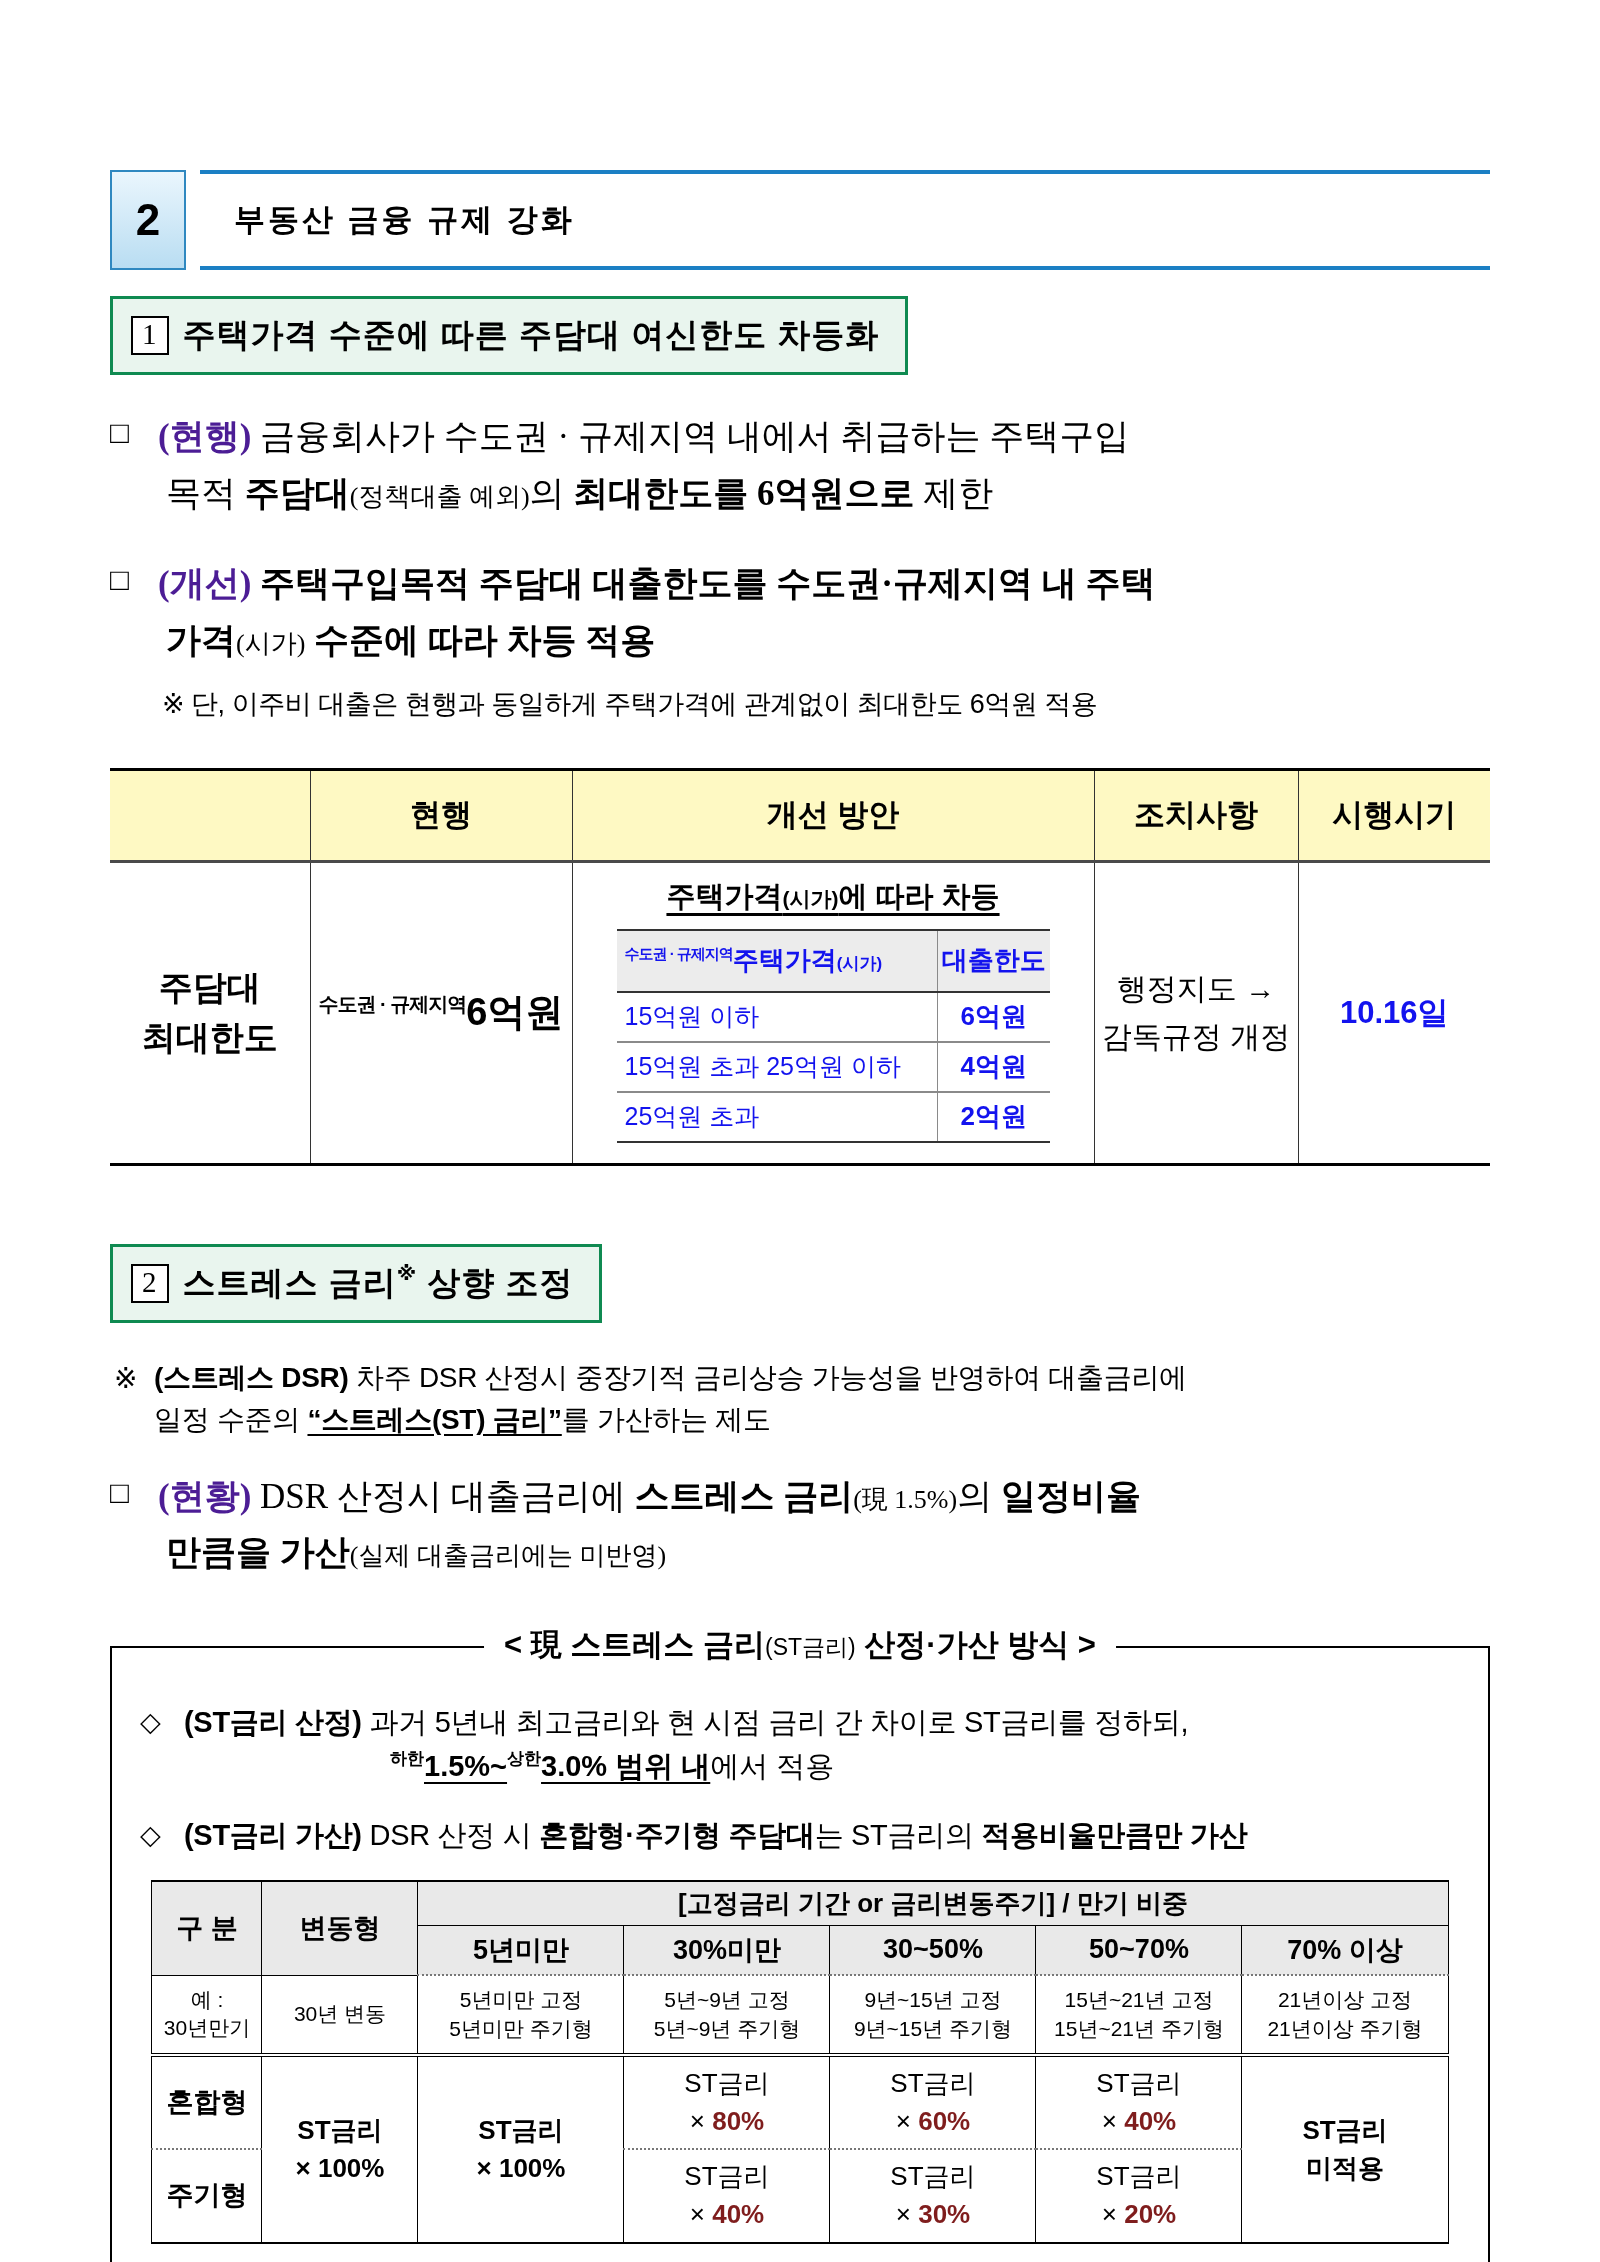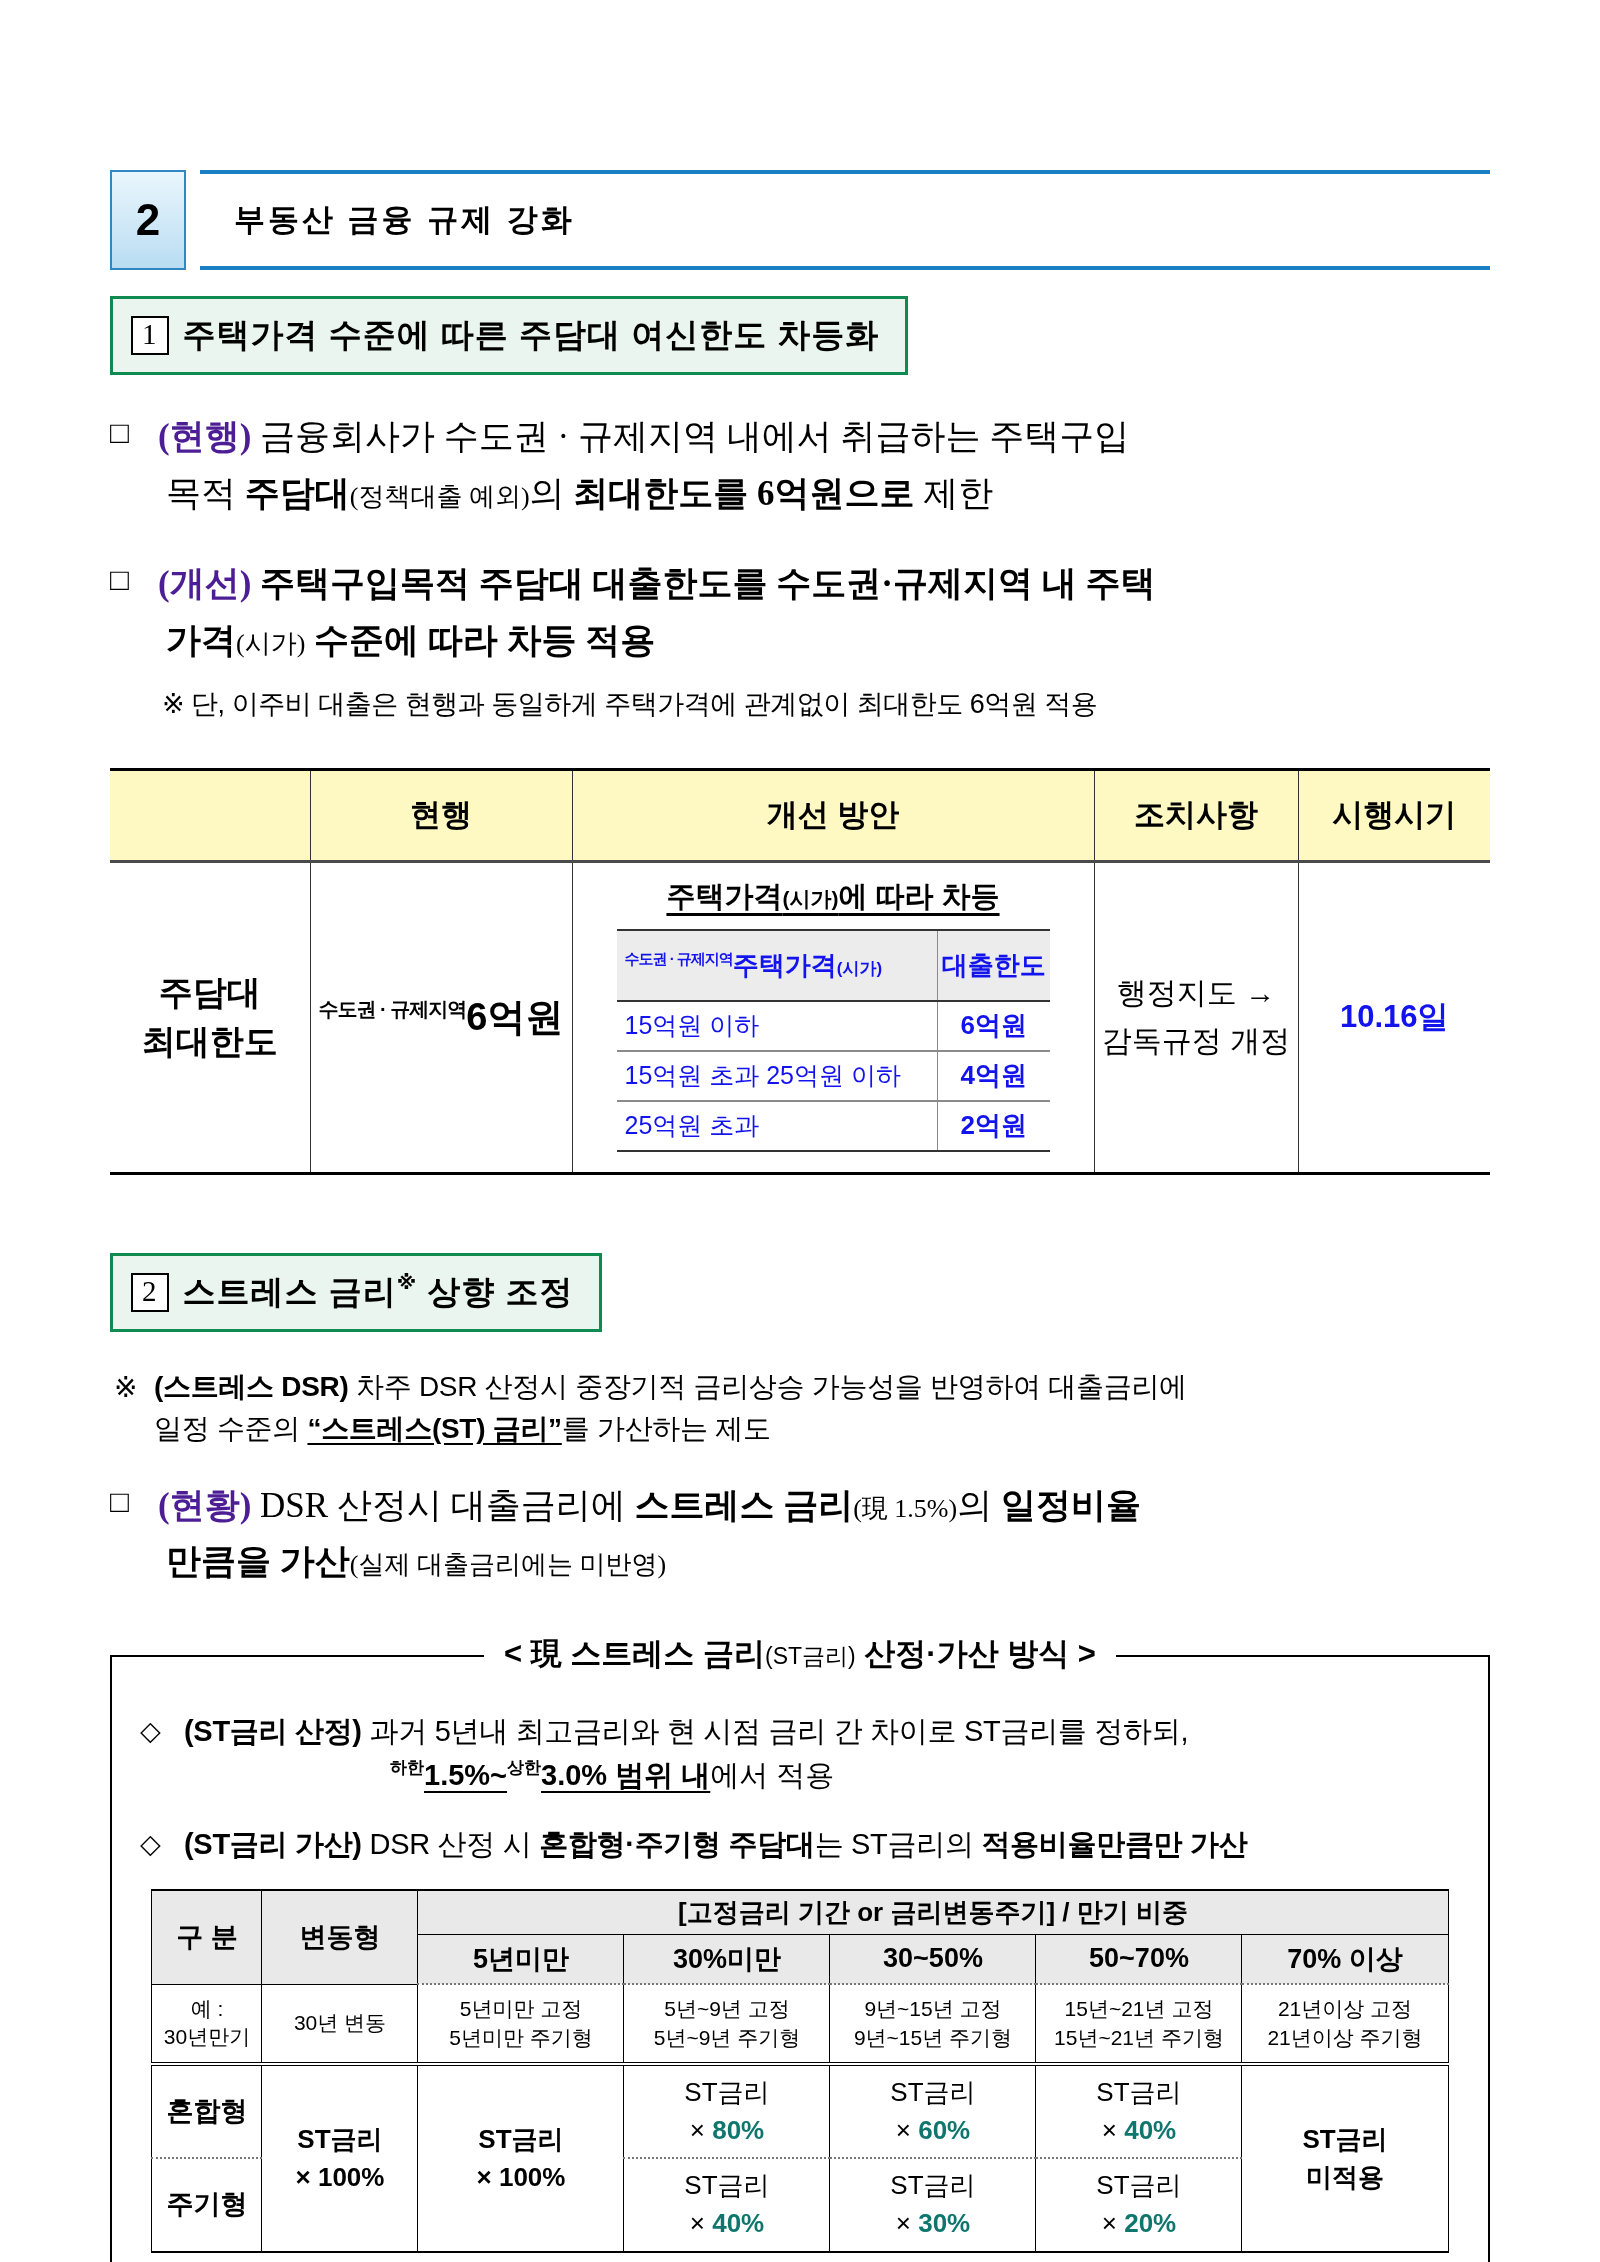--- a/index.html
+++ b/index.html
@@ -68,21 +68,21 @@
   .cur-val { font-size:38px; font-weight:bold; }
   .improve-cell { padding:14px 44px 20px 44px; }
   .imp-head { text-align:center; font-size:29px; font-weight:bold; margin-bottom:12px;
               text-decoration:underline; text-underline-offset:7px; text-decoration-thickness:2.5px; }
   .imp-head .sm { font-size:21px; }
   .t1i { width:100%; border-collapse:collapse; color:#1313ee;
          border-top:2px solid #333; border-bottom:2px solid #333; }
   .t1i td { border-bottom:2px solid #8a8a8a; height:50px; font-size:25px; text-align:left; padding-left:8px; }
   .t1i tr:last-child td { border-bottom:none; }
   .t1i td.lim { border-left:1.5px solid #8a8a8a; text-align:center; font-weight:bold; font-size:26px; padding-left:0; width:112px; }
-  .t1i tr.ihead td { background:#ececec; border-bottom:2px solid #333; height:71px; font-weight:bold; font-size:26px; }
+  .t1i tr.ihead td { background:#ececec; border-bottom:2px solid #333; height:62px; font-weight:bold; font-size:26px; }
   .t1i .isup { font-size:15px; font-weight:bold; vertical-align:10px; letter-spacing:-1px; }
   .t1i .ism { font-size:17px; }
   .action { font-size:30px; line-height:1.6; }
   .sched { font-size:31px; font-weight:bold; color:#1313ee; }
 
   
   .note2 { display:flex; margin:34px 0 0 4px; font-size:28px; line-height:1.5; letter-spacing:-0.3px; }
   .note2 .mark { width:40px; padding-top:1px; }
   .u { text-decoration:underline; text-underline-offset:5px; }
 
@@ -105,21 +105,21 @@
         border-top:2.5px solid #000; border-bottom:2.5px solid #000; }
   .t2 th, .t2 td { border:1px solid #000; text-align:center; vertical-align:middle; }
   .t2 th { background:#e9e9e9; font-size:27px; font-weight:bold; }
   .t2 .h-span { height:44px; font-size:26px; }
   .t2 .h-sub th { height:50px; }
   .t2 .dotted th, .t2 .dotted td { border-bottom:2px dotted #777; }
   .t2 .ex td { height:80px; font-size:21px; line-height:1.35; border-bottom:4px double #000; background:#fff; }
   .t2 .rate td { height:94px; font-size:26px; line-height:1.45; }
   .t2 .rate .rl { font-weight:bold; font-size:27px; }
   .t2 .dotrow td.db { border-bottom:2px dotted #777; }
-  .pct { color:#0f766e; font-weight:bold; }
+  .pct { color:#7f1d1d; font-weight:bold; }
   .full-cell { font-weight:bold; }
   .noapply { font-weight:bold; font-size:27px; line-height:1.5; }
 </style>
 </head>
 <body>
 
 <div class="page">
 
   <div class="hd">
     <div class="hd-num">2</div>

